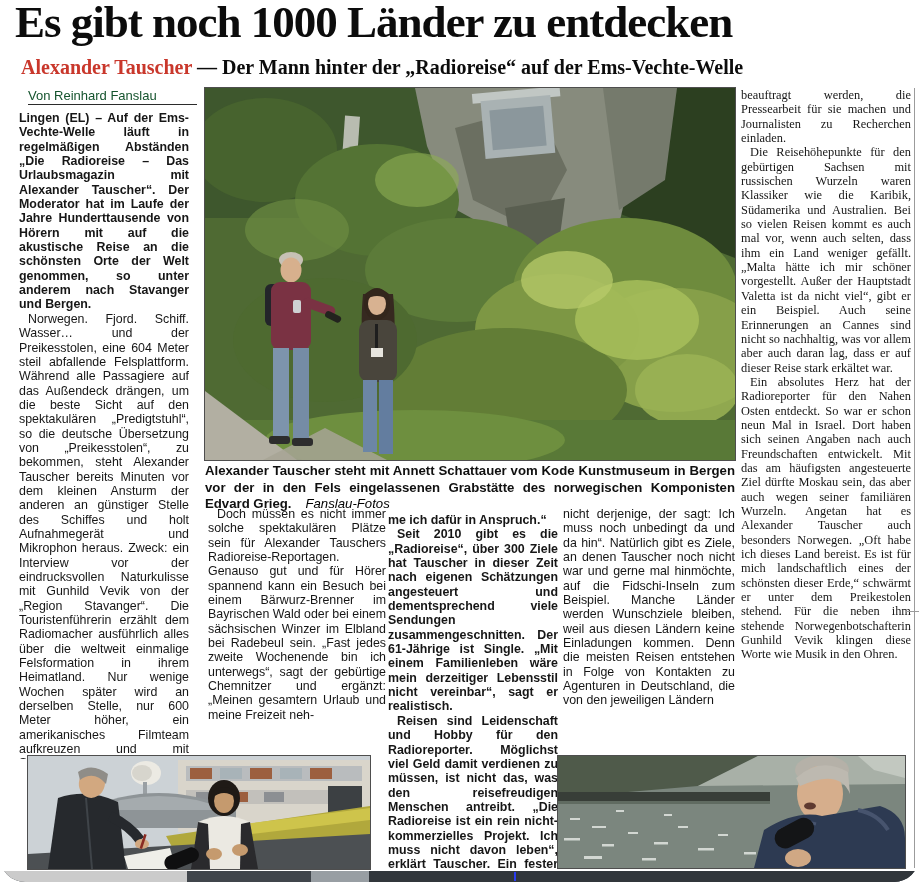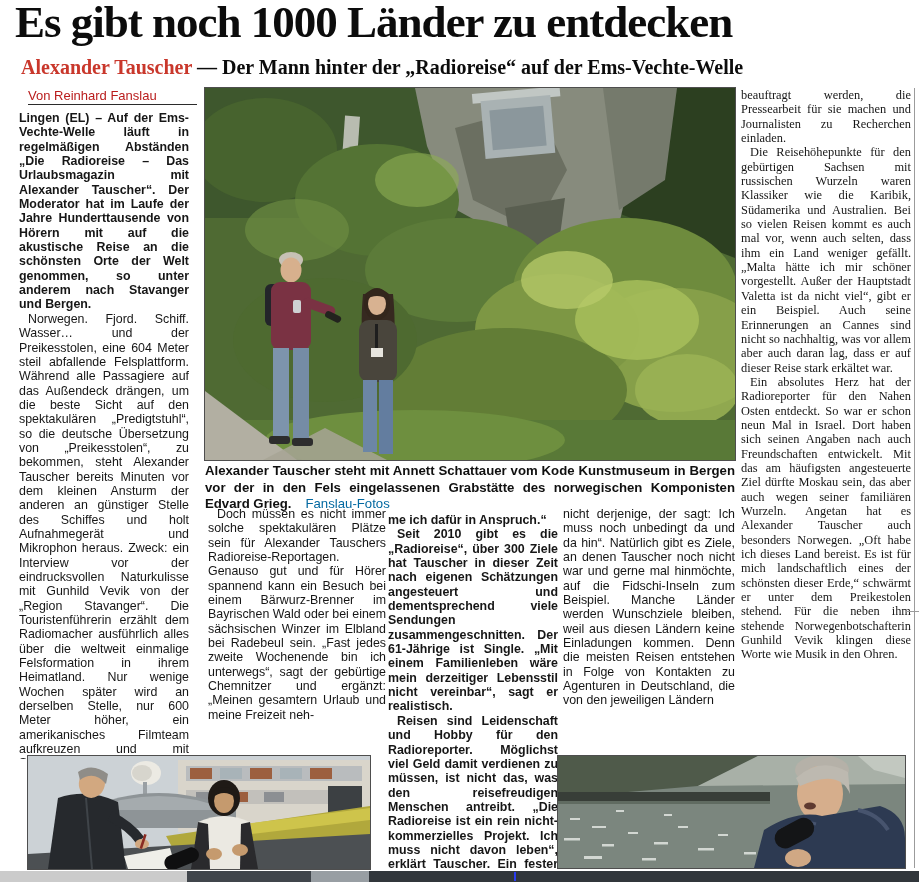--- a/index.html
+++ b/index.html
@@ -1,33 +1,34 @@
 <!DOCTYPE html>
 <html lang="de"><head>
 <meta charset="utf-8">
 <style>
   html,body{margin:0;padding:0;background:#ffffff;}
   .page{
     position:relative;width:919px;height:882px;background:#ffffff;
     overflow:hidden;color:#141414;
     font-family:"Liberation Sans",sans-serif;
+    border-radius:25px;
   }
   .headline{
     position:absolute;left:15px;top:-4px;margin:0;
     font-family:"Liberation Serif",serif;
     font-size:45px;font-weight:700;letter-spacing:-1px;
     white-space:nowrap;color:#0c0c0c;
   }
   .kicker{
     position:absolute;left:21px;top:56px;
     font-family:"Liberation Serif",serif;
     font-size:20px;font-weight:700;white-space:nowrap;color:#0c0c0c;
   }
   .kicker .kicker-name{color:#c9372b;}
-  .byline{position:absolute;left:28px;top:88px;font-size:13px;color:#b91c1c;}
+  .byline{position:absolute;left:28px;top:88px;font-size:13px;color:#14532d;}
   .byline-rule{position:absolute;left:28px;top:104px;width:169px;height:1px;background:#2b2b2b;}
   .col{
     position:absolute;text-align:justify;overflow:hidden;
     font-size:12.4px;line-height:14.35px;color:#161616;
     hyphens:auto;-webkit-hyphens:auto;
   }
   .col p{margin:0;}
   .col p.ind{text-indent:9px;}
   .col p.lede{font-weight:700;}
   #col1{left:19px;top:111px;width:170px;height:648px;}
@@ -37,21 +38,21 @@
   #col5{left:741px;top:88px;width:170px;height:666px;font-family:Liberation Serif, serif;}
   .photo{position:absolute;overflow:hidden;outline:1px solid #4e4e4e;background:#6a7c52;}
   #photo-main{left:205px;top:88px;width:530px;height:372px;}
   #photo-bl{left:28px;top:756px;width:342px;height:113px;}
   #photo-br{left:558px;top:756px;width:347px;height:112px;}
   .photo svg{display:block;width:100%;height:100%;}
   .caption{
     position:absolute;left:205px;top:463px;width:530px;margin:0;
     font-size:13.2px;line-height:16.6px;font-weight:700;text-align:justify;color:#101010;
   }
-  .caption .credit{font-weight:400;padding-left:14px;color:#0369a1;}
+  .caption .credit{font-weight:400;padding-left:14px;color:#000000;font-style:italic;}
   .right-rule{position:absolute;left:914px;top:88px;width:1px;height:780px;background:#9b9b9b;}
   .right-tick{position:absolute;left:906px;top:611px;width:13px;height:1px;background:#9b9b9b;}
   .bottom-bar{position:absolute;left:0;top:871px;width:919px;height:11px;background:#31363b;}
   .bar-seg{position:absolute;top:0;height:11px;}
   .seg-1{left:0;width:187px;background:#cbcbcb;}
   .seg-2{left:187px;width:124px;background:#40454b;}
   .seg-3{left:311px;width:58px;background:#989ea3;}
   .seg-4{left:369px;width:550px;background:#31363b;}
   .bar-cursor{position:absolute;left:514px;top:1px;width:2px;height:9px;background:#2b3cf0;}
 </style>

